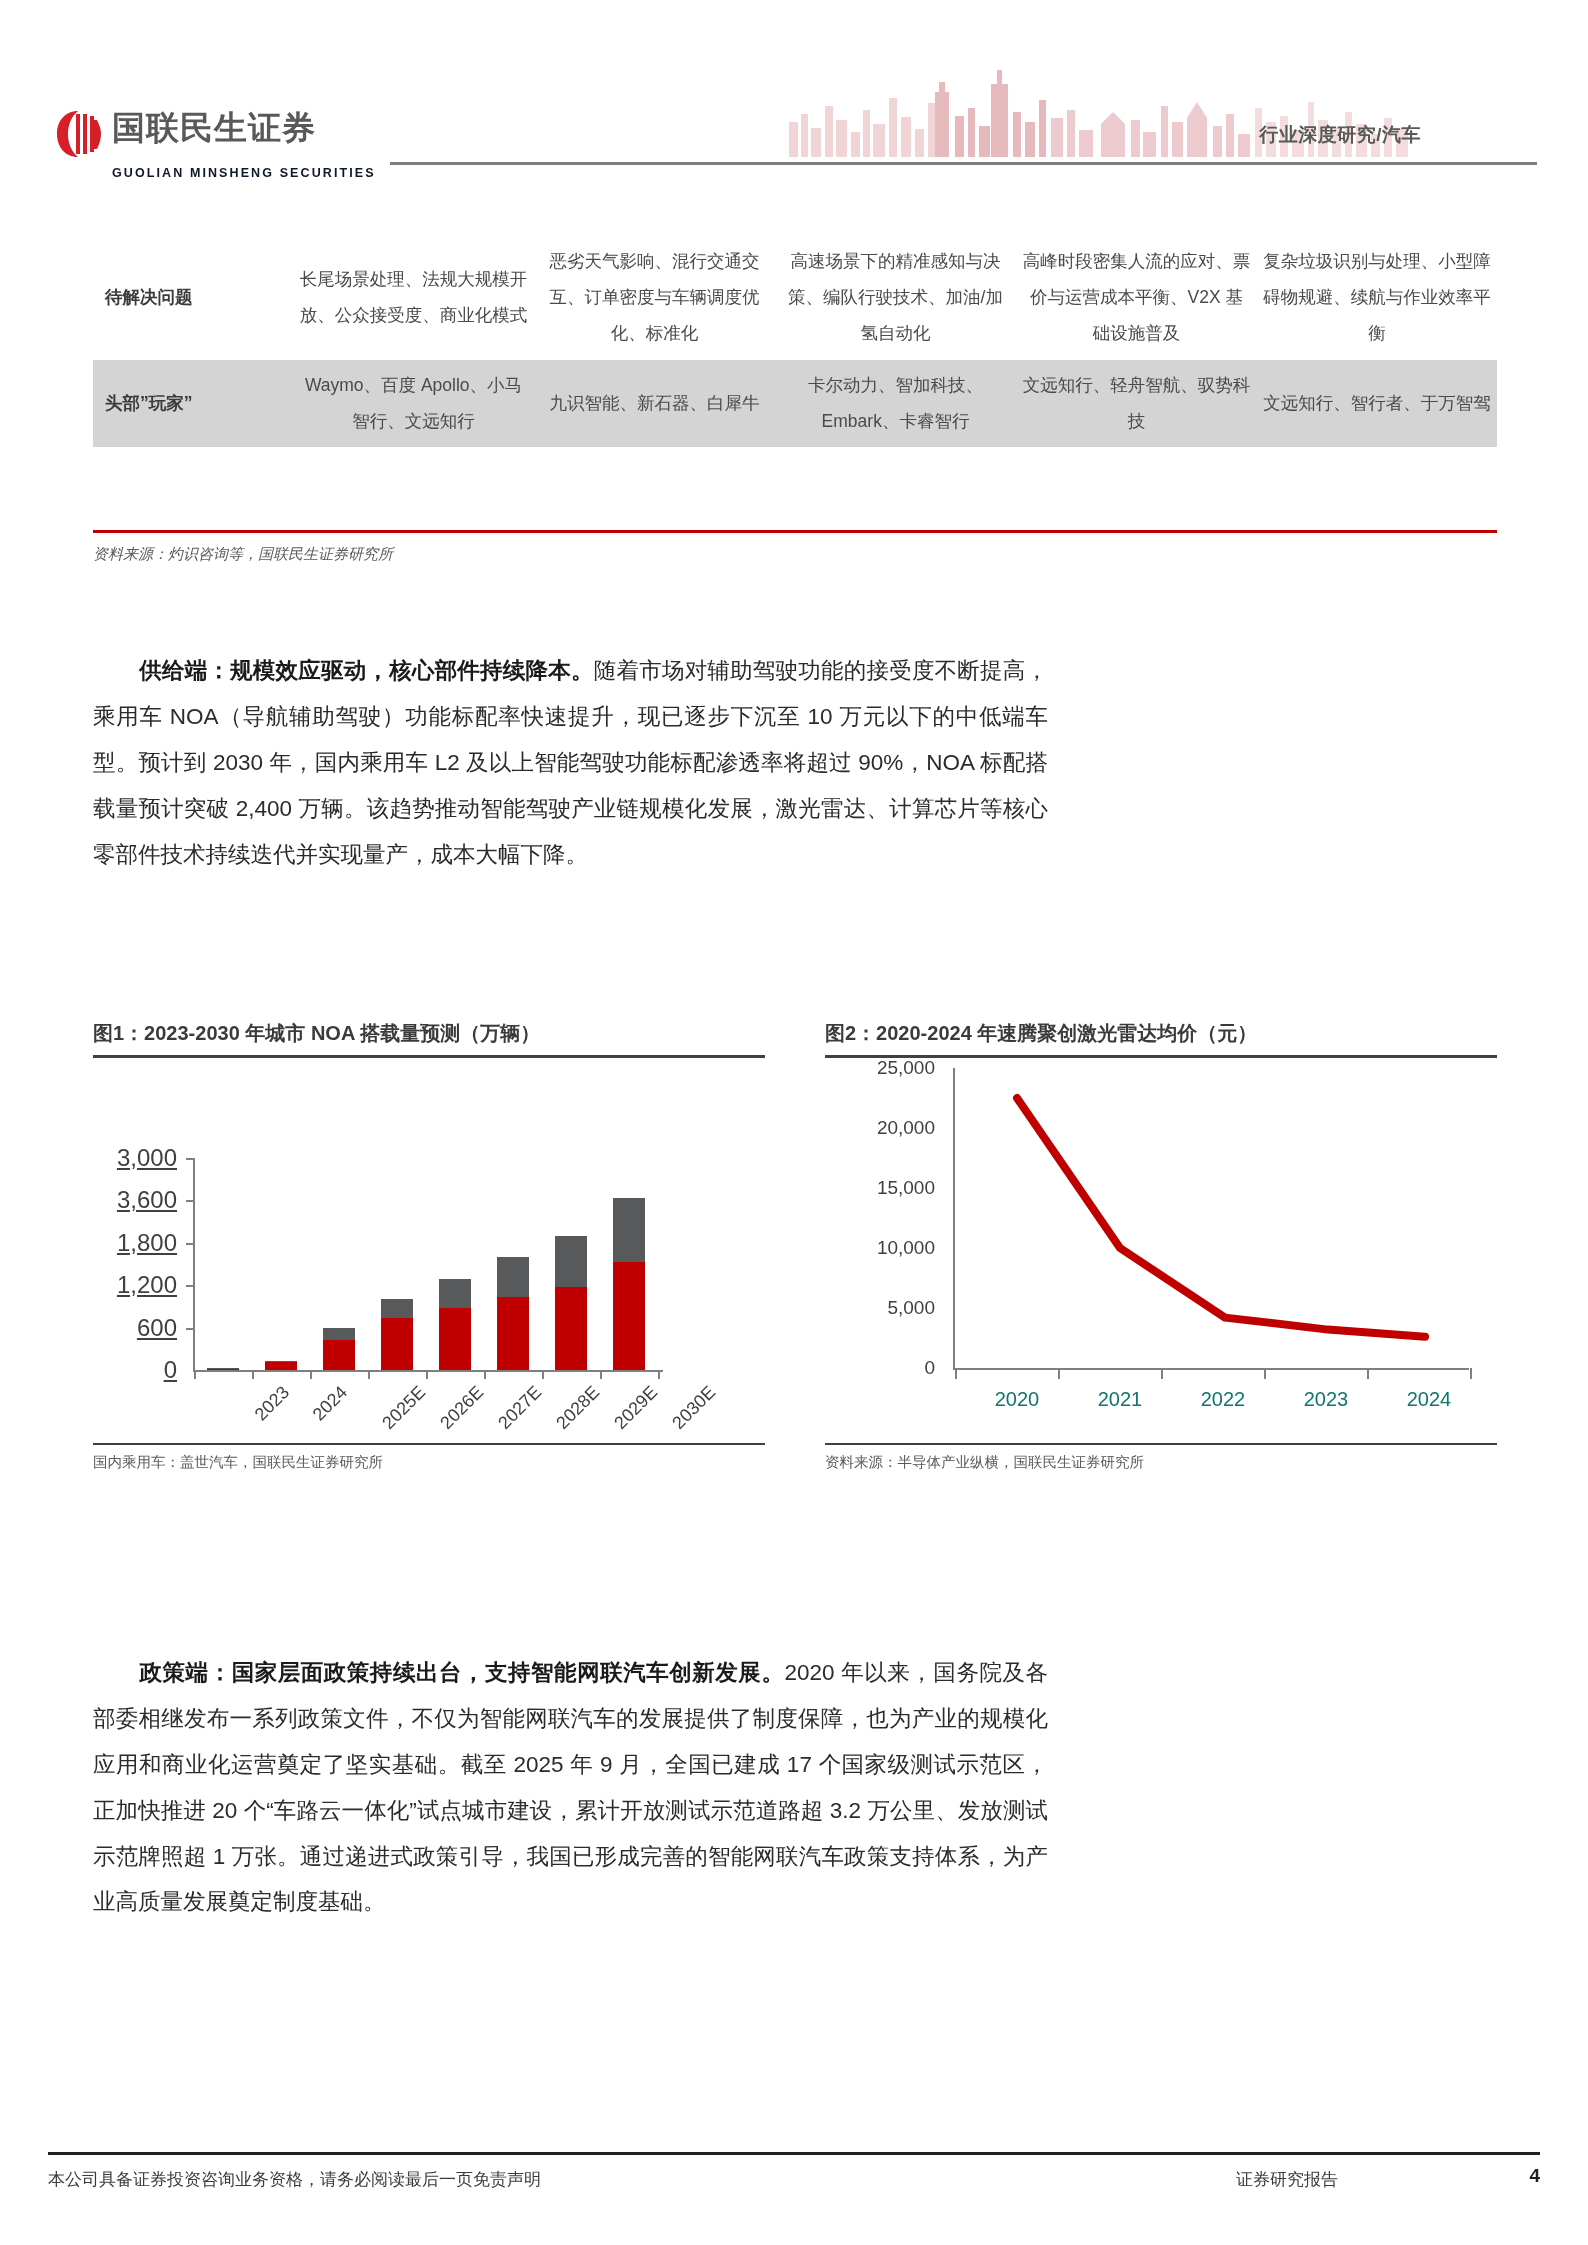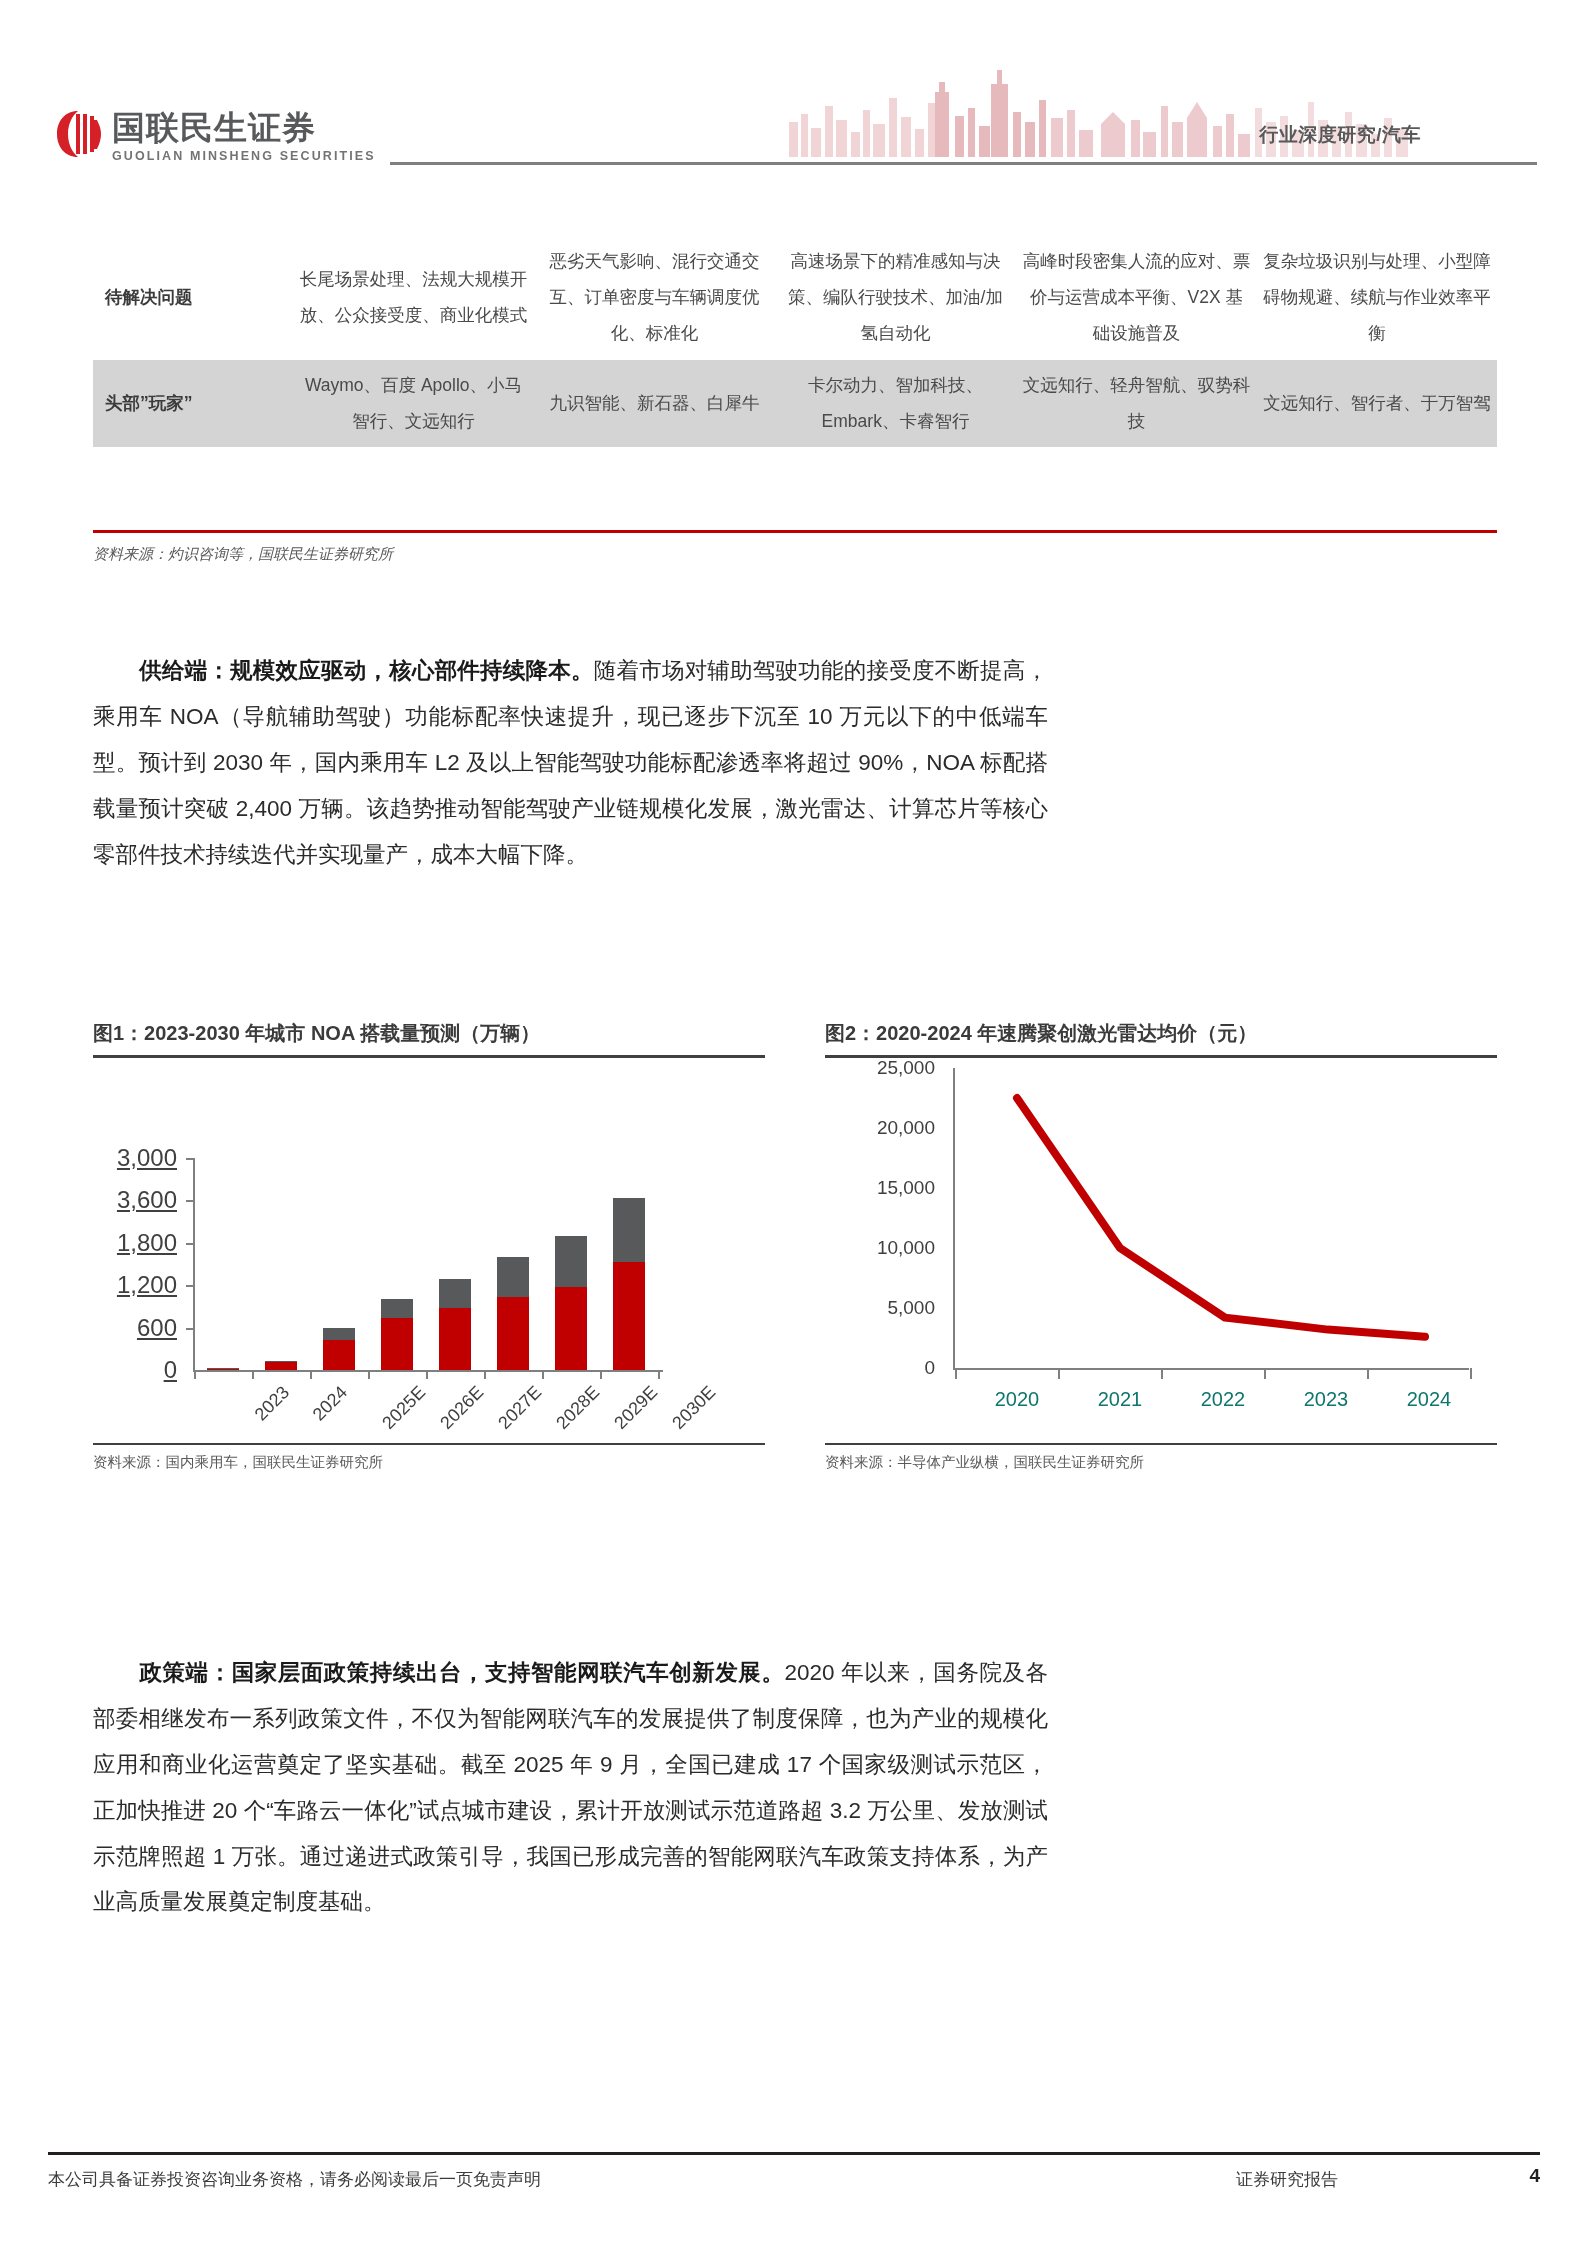--- a/index.html
+++ b/index.html
@@ -49,23 +49,23 @@
     font-weight: 700;
     letter-spacing: 1px;
     color: #58595b;
     line-height: 1;
     font-family: "DejaVu Sans", sans-serif;
   }
   .logo-en {
     font-size: 12.5px;
     font-weight: 700;
     letter-spacing: 2.1px;
-    color: #737373;
+    color: #0f172a;
     line-height: 1;
-    margin-top: 6px;
+    margin-top: 23px;
     font-family: "Liberation Sans", sans-serif;
   }
   .header-rule {
     position: absolute;
     left: 390px;
     top: 162px;
     width: 1147px;
     height: 3px;
     background: #7f7f7f;
   }
@@ -422,21 +422,21 @@
       <div class="xlab1" style="left:270px">2025E</div>
       <div class="xlab1" style="left:328px">2026E</div>
       <div class="xlab1" style="left:386px">2027E</div>
       <div class="xlab1" style="left:444px">2028E</div>
       <div class="xlab1" style="left:502px">2029E</div>
       <div class="xlab1" style="left:560px">2030E</div>
     </div>
   </div>
 
   <div class="fig-srcline"></div>
-  <div class="fig-src">资料来源：国内乘用车，国联民生证券研究所</div>
+  <div class="fig-src">国内乘用车：盖世汽车，国联民生证券研究所</div>
 </div>
 
 <div class="fig" style="left:825px; top:1020px;">
   <div class="fig-title">图2：2020-2024 年速腾聚创激光雷达均价（元）</div>
   <div class="fig-rule"></div>
 
   <div class="fig-body">
     <div class="plot2">
       <div class="yaxis2">
         <div class="ytick2" style="top:300px">0</div>

